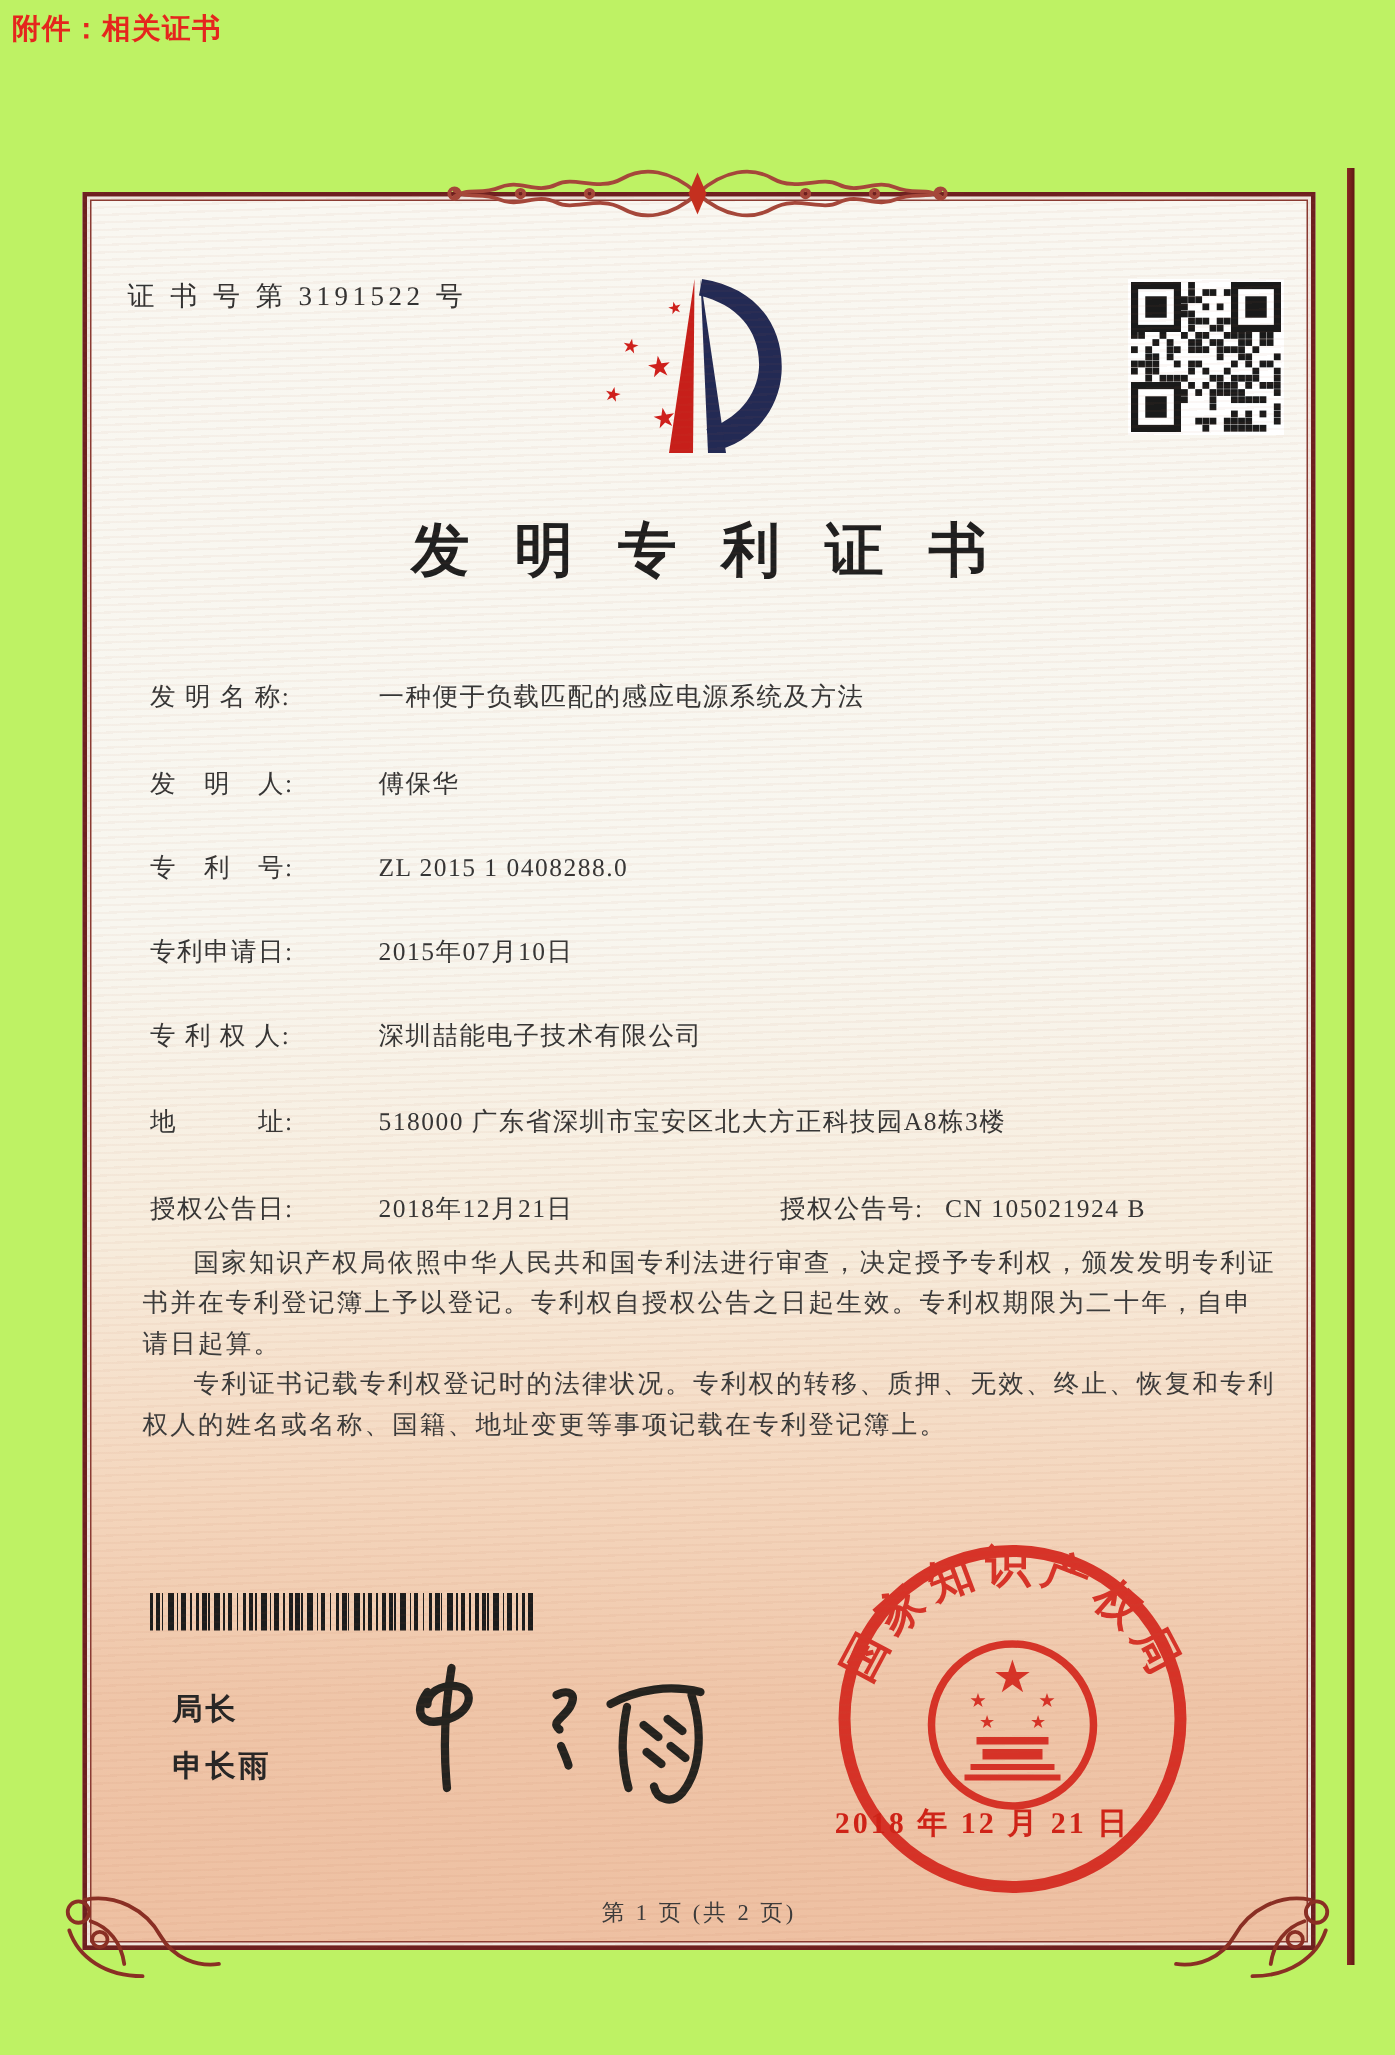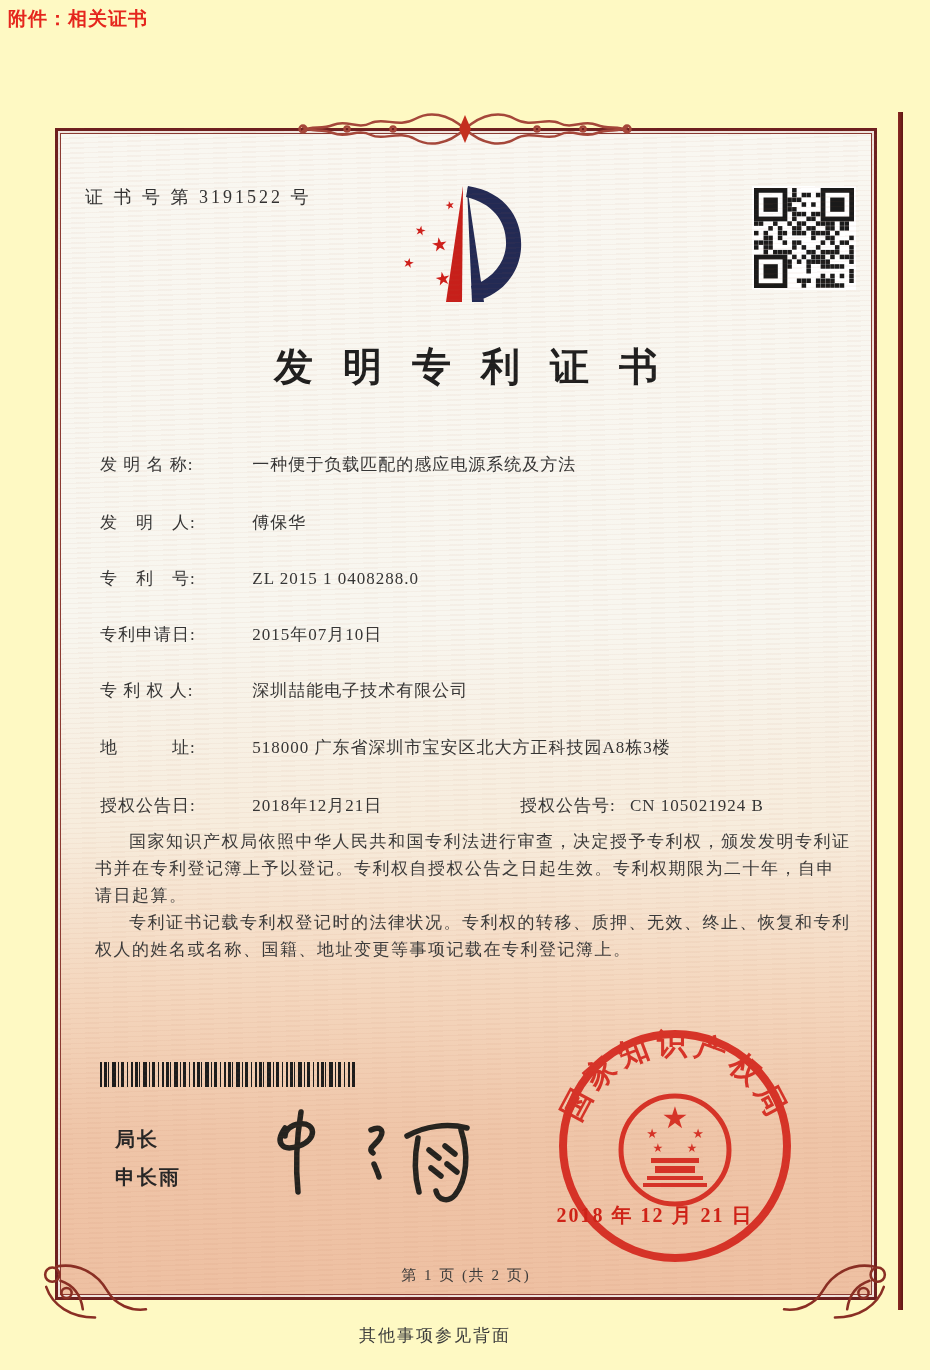--- a/index.html
+++ b/index.html
@@ -1,16 +1,16 @@
 <!DOCTYPE html>
 <html><head>
 <meta charset="utf-8">
 <style>
   html,body{margin:0;padding:0;background:#ffffff;}
-  .page{position:relative;width:930px;height:1370px;background:#fef9c3;overflow:hidden;
+  .page{position:relative;width:930px;height:1370px;background:#bef264;overflow:hidden;
         font-family:"Liberation Serif",serif;color:#2e2e2e;}
   .attachment{position:absolute;left:8px;top:6px;font-family:"Liberation Sans",sans-serif;
         font-size:19px;font-weight:bold;color:#e5261d;letter-spacing:1px;}
   .back-note{position:absolute;top:1324px;left:0;width:870px;text-align:center;
         font-size:17px;color:#3c3c3c;letter-spacing:2px;}
   .edge-right{position:absolute;left:898px;top:112px;width:5px;height:1198px;
         background:linear-gradient(90deg,#8a2a24,#5f1713);}
 
   .cert{position:absolute;left:55px;top:128px;width:822px;height:1172px;
         background:linear-gradient(180deg,#f9f7f1 0%,#f8f6ef 42%,#f7ecdc 60%,#f4d6bd 74%,#efc5a8 86%,#eec0a2 100%);}
@@ -353,14 +353,13 @@
   <svg class="ornament-br" viewBox="0 0 110 70">
     <g stroke="#8a2f24" fill="none" stroke-width="2.5" stroke-linecap="round">
       <circle cx="16" cy="18" r="7"></circle>
       <circle cx="30" cy="36" r="5"></circle>
       <path d="M20,10 C40,6 60,16 70,34 C78,48 94,54 108,52"></path>
       <path d="M10,30 C16,48 34,60 58,60"></path>
       <path d="M24,24 C36,28 44,38 46,52"></path>
     </g>
   </svg>
 
-  <div class="back-note">其他事项参见背面</div>
 </div>
 
 </body></html>

